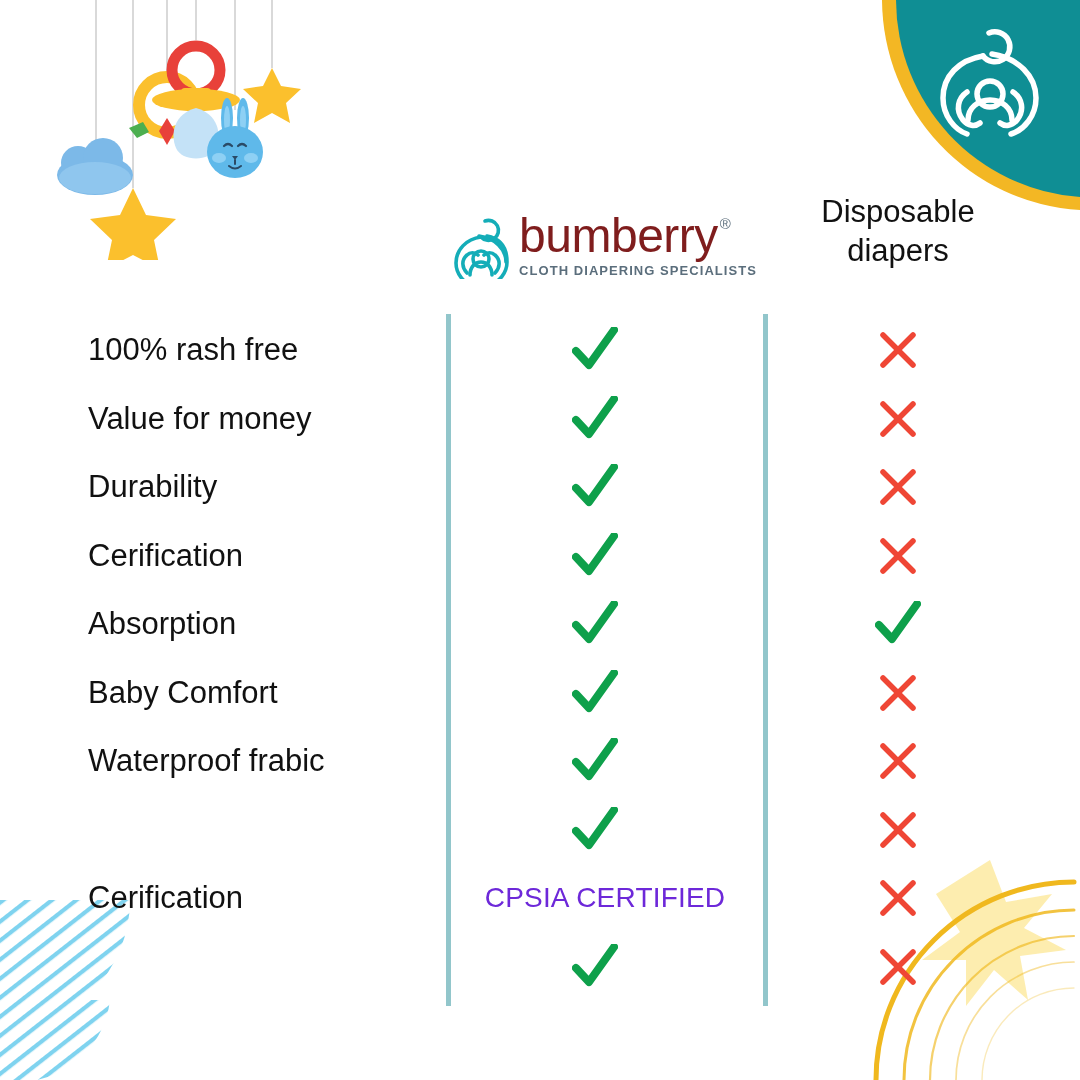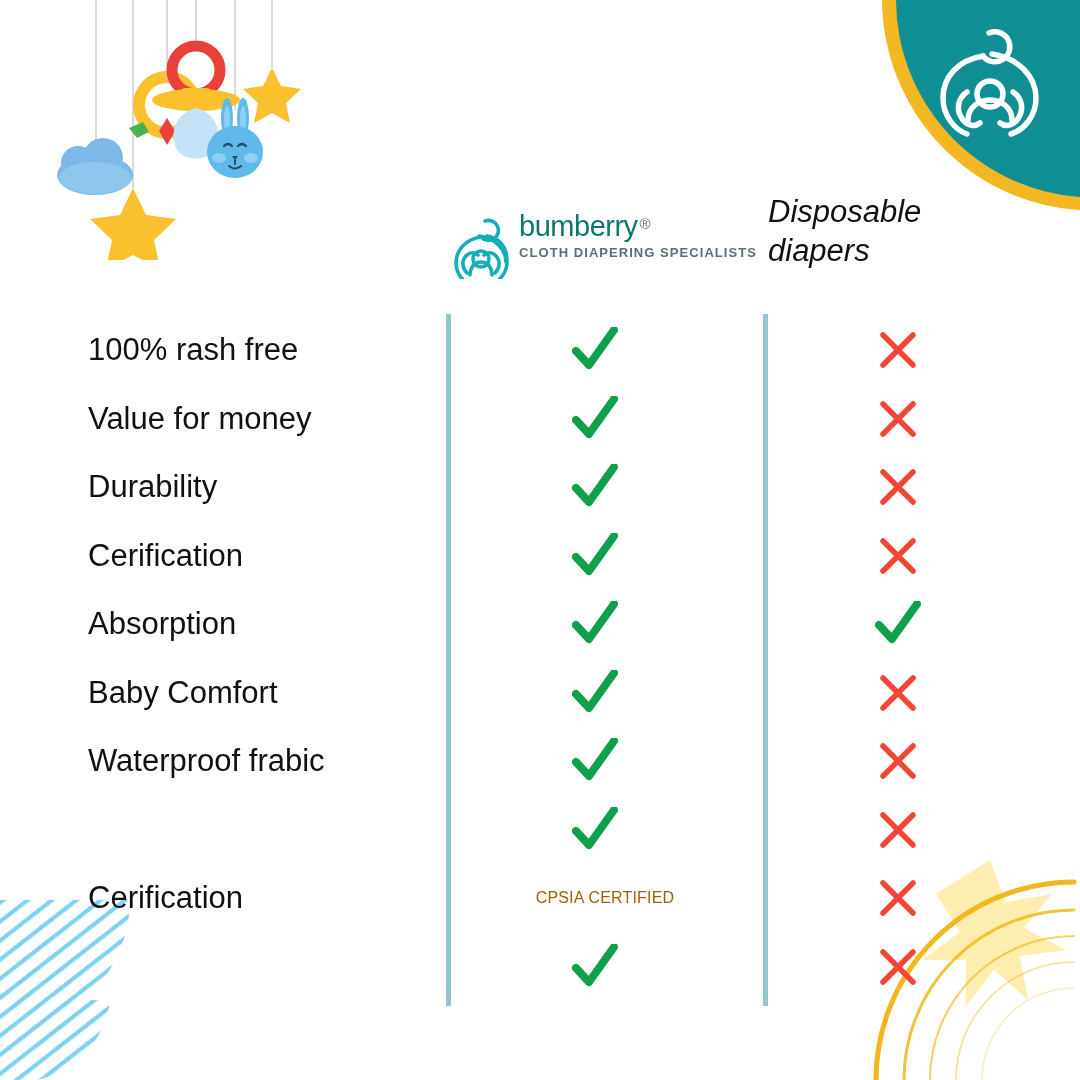--- a/index.html
+++ b/index.html
@@ -39,44 +39,44 @@
     height: 100px;
     display: flex;
     align-items: center;
     justify-content: center;
   }
   .brand-lockup { display: flex; align-items: flex-start; gap: 10px; }
   .brand-mark { width: 56px; height: 62px; flex: 0 0 auto; margin-top: 4px; }
   .brand-words { display: flex; flex-direction: column; }
   .brand-name-row { display: flex; align-items: flex-start; }
   .brand-name {
-    font-size: 29px;
+    font-size: 48px;
     letter-spacing: -0.5px;
-    color: #0f766e;
+    color: #7f1d1d;
     line-height: 0.95;
     font-weight: 400;
   }
   .brand-reg { font-size: 15px; color: #5b6e7c; margin-left: 2px; margin-top: 2px; }
   .brand-tagline {
     font-size: 13px;
     letter-spacing: 1.05px;
     color: #5b6e7c;
     font-weight: bold;
     margin-top: 4px;
   }
 
   .col-head-disposable {
     position: absolute;
     left: 768px;
     top: 192px;
     width: 260px;
+    text-align: center;
     font-size: 31px;
     color: #111111;
     line-height: 1.26;
-    font-style: italic;
   }
 
   
   .divider {
     position: absolute;
     top: 314px;
     width: 5px;
     height: 692px;
     background: #92c6cb;
   }
@@ -103,22 +103,22 @@
     top: 50%;
     transform: translateY(-50%);
     width: 120px;
     text-align: center;
   }
   .cell-bumberry { left: 535px; }
   .cell-disposable { left: 838px; }
   .mark-check { width: 46px; height: 46px; display: inline-block; vertical-align: middle; }
   .mark-cross { width: 38px; height: 38px; display: inline-block; vertical-align: middle; }
   .mark-text {
-    font-size: 16px;
-    color: #a16207;
+    font-size: 28px;
+    color: #6d28d9;
     white-space: nowrap;
     letter-spacing: 0.2px;
   }
   .cell-bumberry.has-text { width: 320px; left: 445px; }
 </style>
 </head>
 <body>
 
 <div id="page">
 

